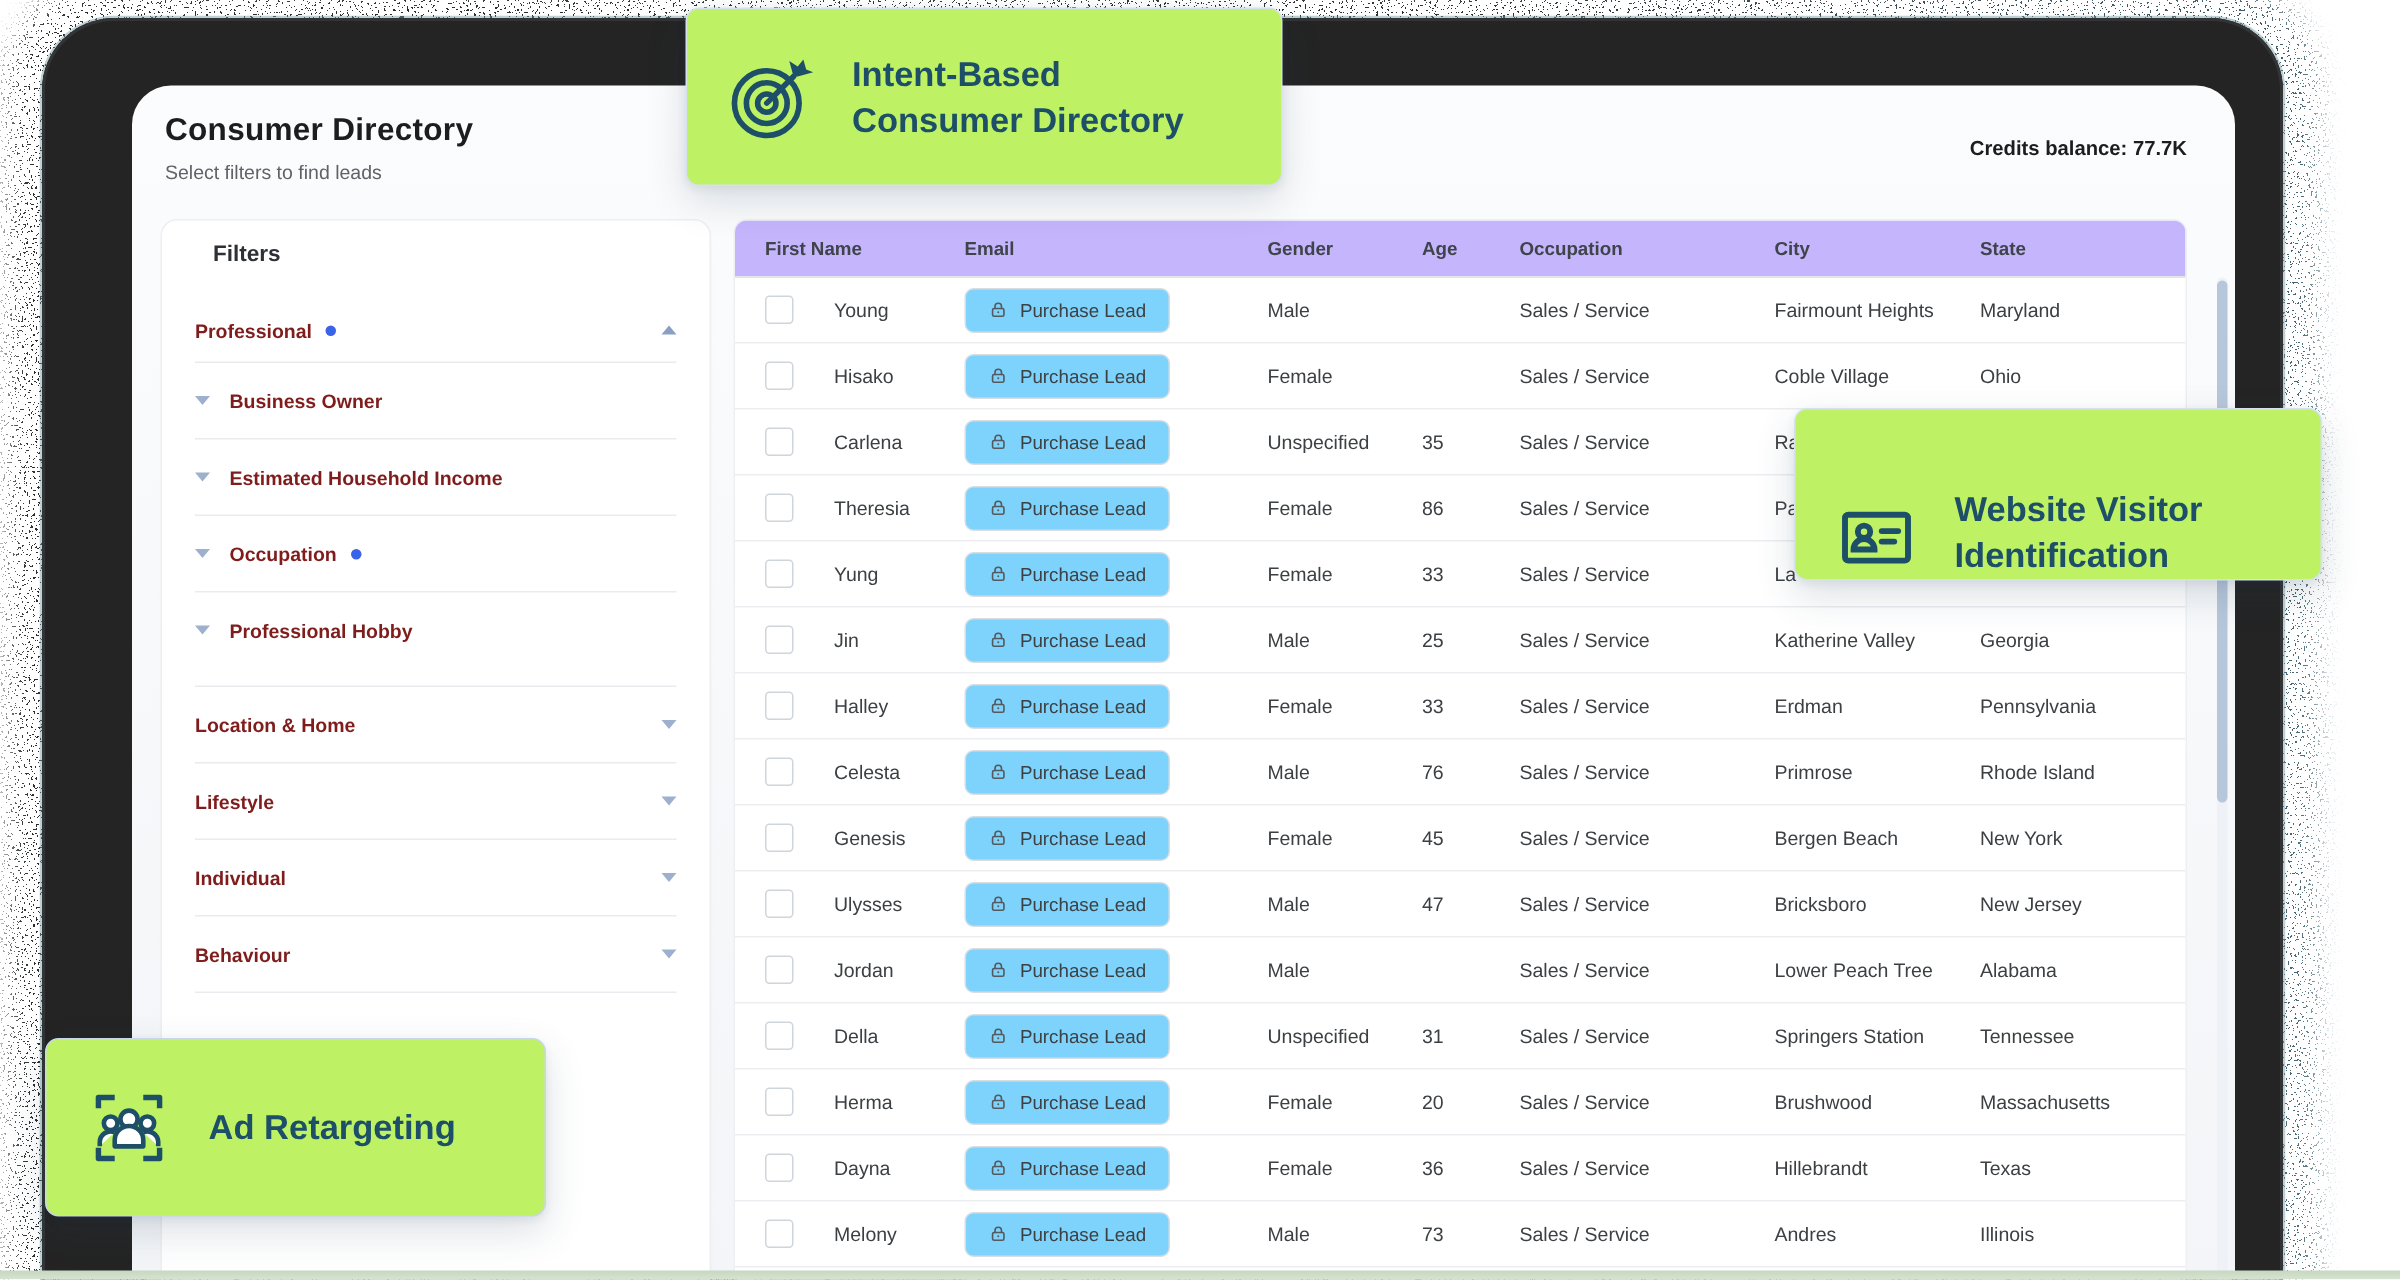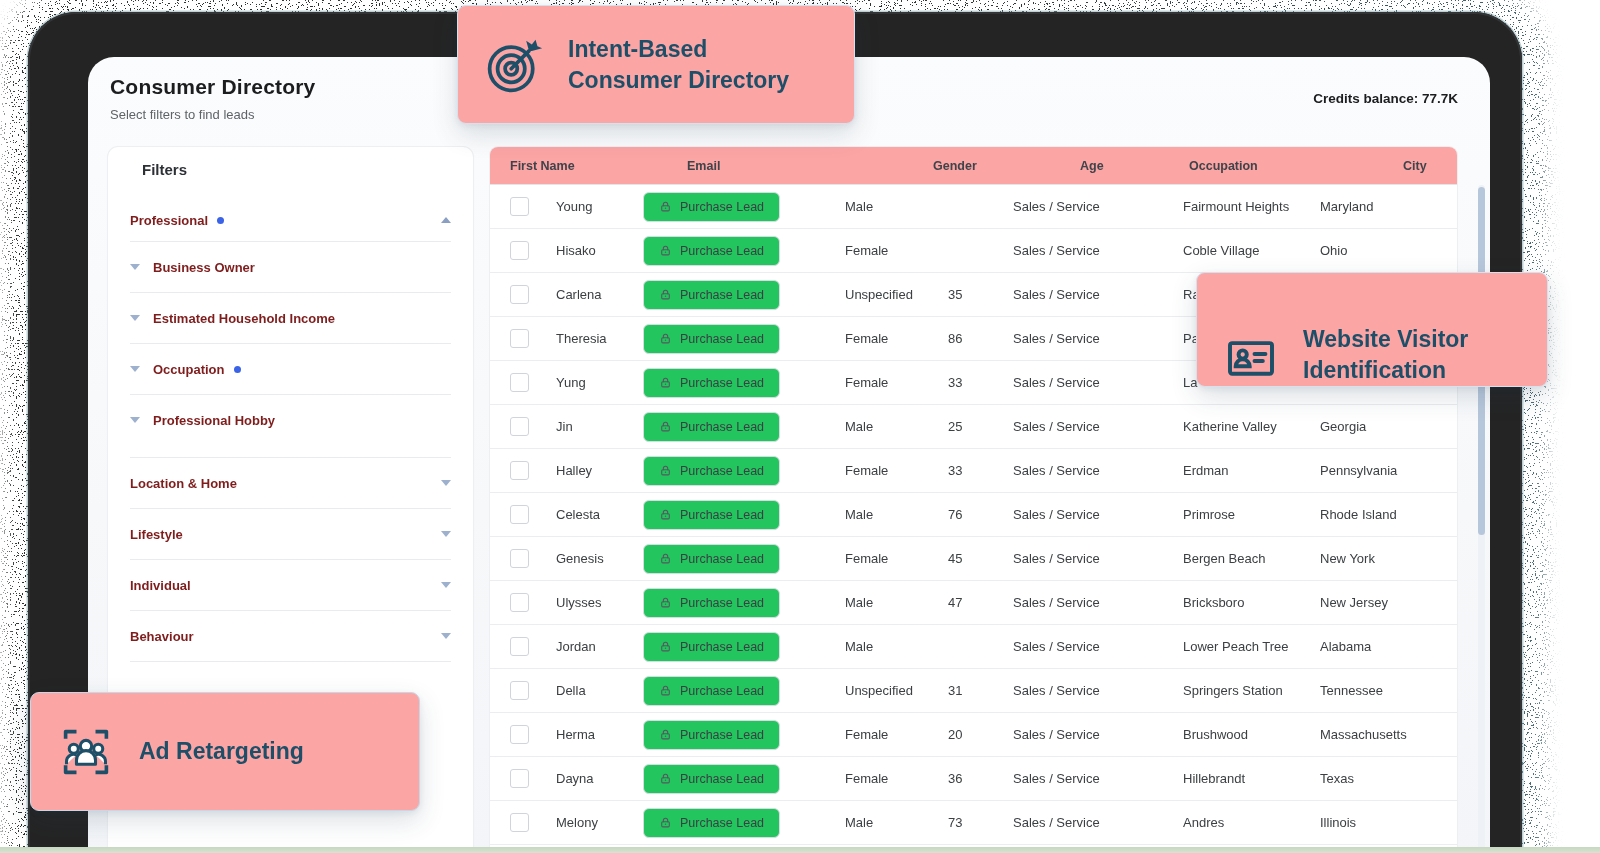--- a/index.html
+++ b/index.html
@@ -37,43 +37,43 @@
   .chev{width:0;height:0;border-left:5.5px solid transparent;border-right:5.5px solid transparent;flex:none;}
   .chev.down{border-top:6.5px solid #9db0cd;}
   .chev.up{border-bottom:6.5px solid #8b9fc2;}
   .chev.lead{margin-right:13px;}
   .dot{width:7px;height:7px;border-radius:50%;background:#3b63e8;margin-left:9px;flex:none;}
 
   
   .table-card{position:absolute;left:402px;top:90px;width:967px;height:716px;background:#fff;border-radius:8px;
     box-shadow:0 0 0 1px #edeff2;overflow:hidden;}
   .tgrid{display:grid;grid-template-columns:133px 202px 103px 65px 170px 137px 1fr;align-items:center;padding-left:20px;}
-  .thead{height:37px;border-bottom:1px solid #e3e6e9;background:#fca5a5;gap:44px;}
+  .thead{height:37px;border-bottom:1px solid #e3e6e9;background:#c4b5fd;}
   .thead span{font-size:12.5px;font-weight:700;color:#3f434a;}
   .trow{height:43px;border-bottom:1px solid #ecedf0;font-size:13px;color:#3c4043;}
   .namecell{display:flex;align-items:center;gap:27px;}
   .cb{width:17px;height:17px;border:1.5px solid #d0d5db;border-radius:3px;background:#fff;flex:none;cursor:pointer;}
   .pl-btn{display:inline-flex;align-items:center;gap:8px;justify-content:center;width:137px;height:30px;
-    background:#22c55e;border:1px solid #d9dce1;border-radius:6px;font-size:12.5px;color:#3c4043;
+    background:#7dd3fc;border:1px solid #d9dce1;border-radius:6px;font-size:12.5px;color:#3c4043;
     font-family:"Liberation Sans",sans-serif;cursor:pointer;padding:0;}
   .pl-btn svg{flex:none;}
 
   
   .scroll-track{position:absolute;left:1390px;top:128px;width:7px;height:678px;background:#eef1f5;border-radius:4px;}
   .scroll-thumb{position:absolute;left:1390px;top:130px;width:7px;height:348px;background:#b7c7db;border-radius:4px;cursor:grab;}
 
   
-  .ocard{position:absolute;background:#fca5a5;border:1px solid #d5e1ee;border-radius:9px;
+  .ocard{position:absolute;background:#bef264;border:1px solid #d5e1ee;border-radius:9px;
     box-shadow:0 10px 26px rgba(40,60,90,.16),0 2px 6px rgba(40,60,90,.08);
     display:flex;align-items:center;gap:24px;padding:0 26px;box-sizing:border-box;}
   .ocard .txt{display:flex;flex-direction:column;}
   .ocard .line{font-size:23px;font-weight:600;color:#1d4f68;line-height:31px;white-space:nowrap;}
   .card-intent{left:457px;top:5px;width:398px;height:119px;}
   .card-visitor{left:1196px;top:272px;width:352px;height:115px;align-items:flex-end;}
-  .card-retargeting{left:30px;top:692px;width:390px;height:119px;border-color:#c7d7e7;}
+  .card-retargeting{left:30px;top:692px;width:334px;height:119px;border-color:#c7d7e7;}
   .ocard svg{flex:none;}
 
   .green-strip{position:absolute;left:0;top:847px;width:1600px;height:6px;
     background:linear-gradient(180deg,#c7d7c1,#d6e3d0);}
 </style>
 </head>
 <body>
 
 <div class="stage">
 

